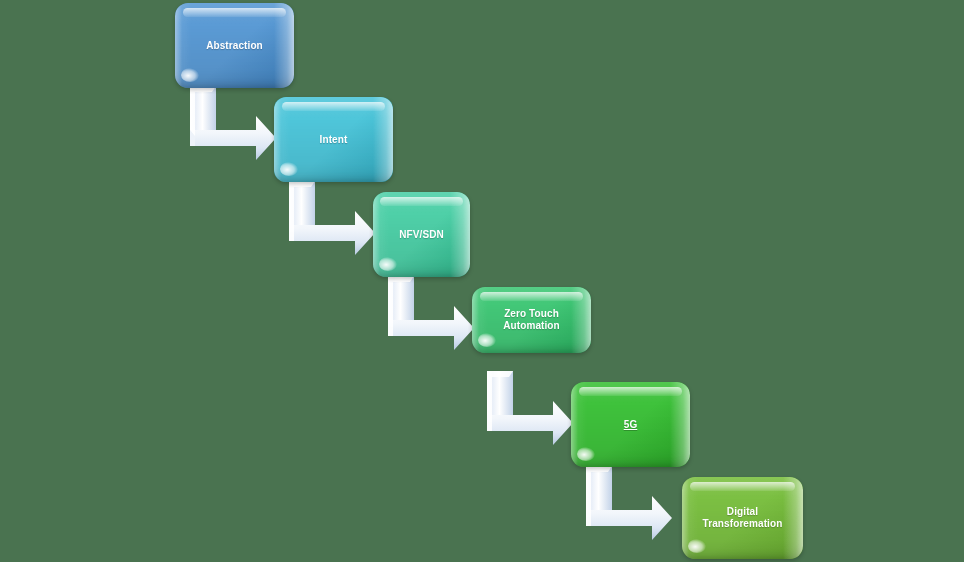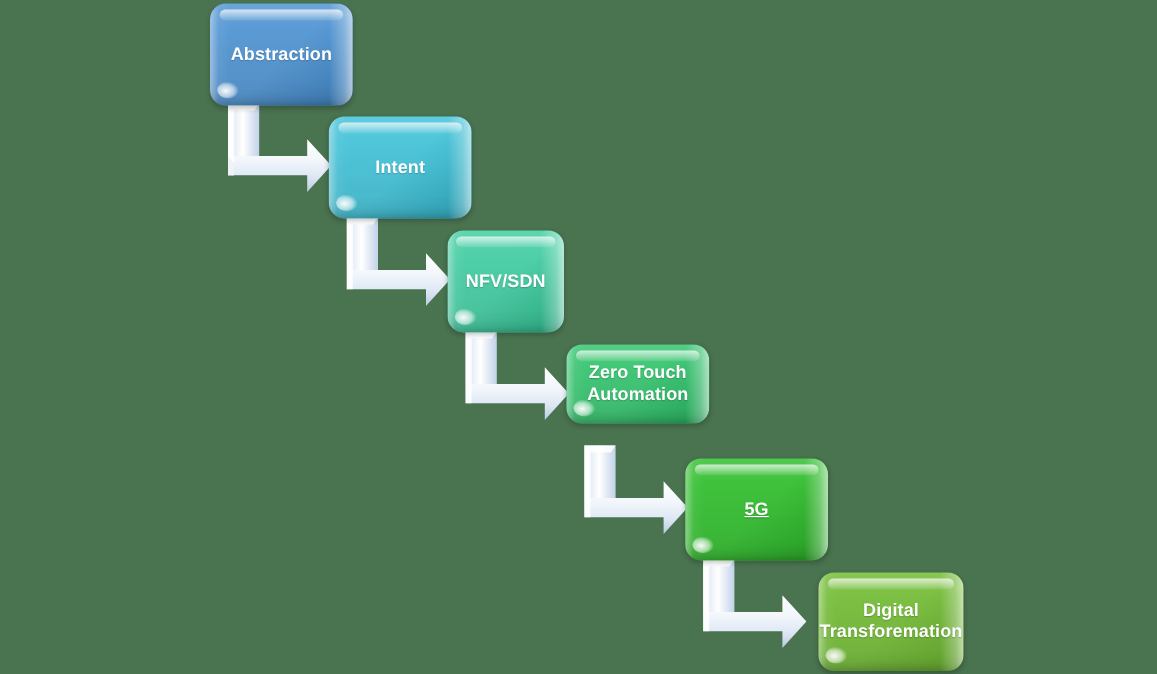--- a/index.html
+++ b/index.html
@@ -23,21 +23,21 @@
   .node {
     position: absolute;
     box-sizing: border-box;
     border-radius: 13px;
     display: flex;
     align-items: center;
     justify-content: center;
     text-align: center;
     color: #ffffff;
     font-weight: bold;
-    font-size: 15px;
+    font-size: 10px;
     line-height: 1.18;
     letter-spacing: 0.1px;
     text-shadow: 0 1px 1px rgba(0,0,0,0.22);
     z-index: 5;
     overflow: hidden;
   }
   .node .label {
     position: relative;
     z-index: 4;
     padding: 0 8px;
@@ -165,21 +165,21 @@
         <path d="M6 0 L32 0 L28 6 L11 6 L11 60 L6 60 Z" fill="#ffffff" opacity="0.85"></path>
       </g>
     </svg>
   </div>
 
   <div class="node" style="left: 175px; top: 3px; width: 119px; height: 85px; background: linear-gradient(135deg, rgb(91, 155, 213) 0%, rgb(91, 155, 213) 52%, rgb(63, 130, 192) 100%); box-shadow: rgba(0, 0, 0, 0.3) 0px -6px 10px -6px inset, rgba(0, 0, 0, 0.22) 0px 2px 4px;">
     <span class="edge-gloss"></span>
     <span class="label">Abstraction</span>
   </div>
 
-  <div class="node" style="left: 274px; top: 97px; width: 119px; height: 85px; background: linear-gradient(135deg, rgb(79, 198, 218) 0%, rgb(79, 198, 218) 52%, rgb(49, 172, 194) 100%); box-shadow: rgba(0, 0, 0, 0.3) 0px -6px 10px -6px inset, rgba(0, 0, 0, 0.22) 0px 2px 4px;">
+  <div class="node" style="left: 274px; top: 97px; width: 119px; height: 85px; background: linear-gradient(135deg, rgb(79, 198, 218) 0%, rgb(79, 198, 218) 52%, rgb(49, 172, 194) 100%); box-shadow: rgba(0, 0, 0, 0.3) 0px -6px 10px -6px inset, rgba(0, 0, 0, 0.22) 0px 2px 4px; border-radius: 12px;">
     <span class="edge-gloss"></span>
     <span class="label">Intent</span>
   </div>
 
   <div class="node" style="left: 373px; top: 192px; width: 97px; height: 85px; background: linear-gradient(135deg, rgb(79, 208, 168) 0%, rgb(79, 208, 168) 52%, rgb(47, 185, 141) 100%); box-shadow: rgba(0, 0, 0, 0.3) 0px -6px 10px -6px inset, rgba(0, 0, 0, 0.22) 0px 2px 4px;">
     <span class="edge-gloss"></span>
     <span class="label">NFV/SDN</span>
   </div>
 
   <div class="node" style="left: 472px; top: 287px; width: 119px; height: 66px; background: linear-gradient(135deg, rgb(67, 200, 120) 0%, rgb(67, 200, 120) 52%, rgb(40, 177, 95) 100%); box-shadow: rgba(0, 0, 0, 0.3) 0px -6px 10px -6px inset, rgba(0, 0, 0, 0.22) 0px 2px 4px;">

